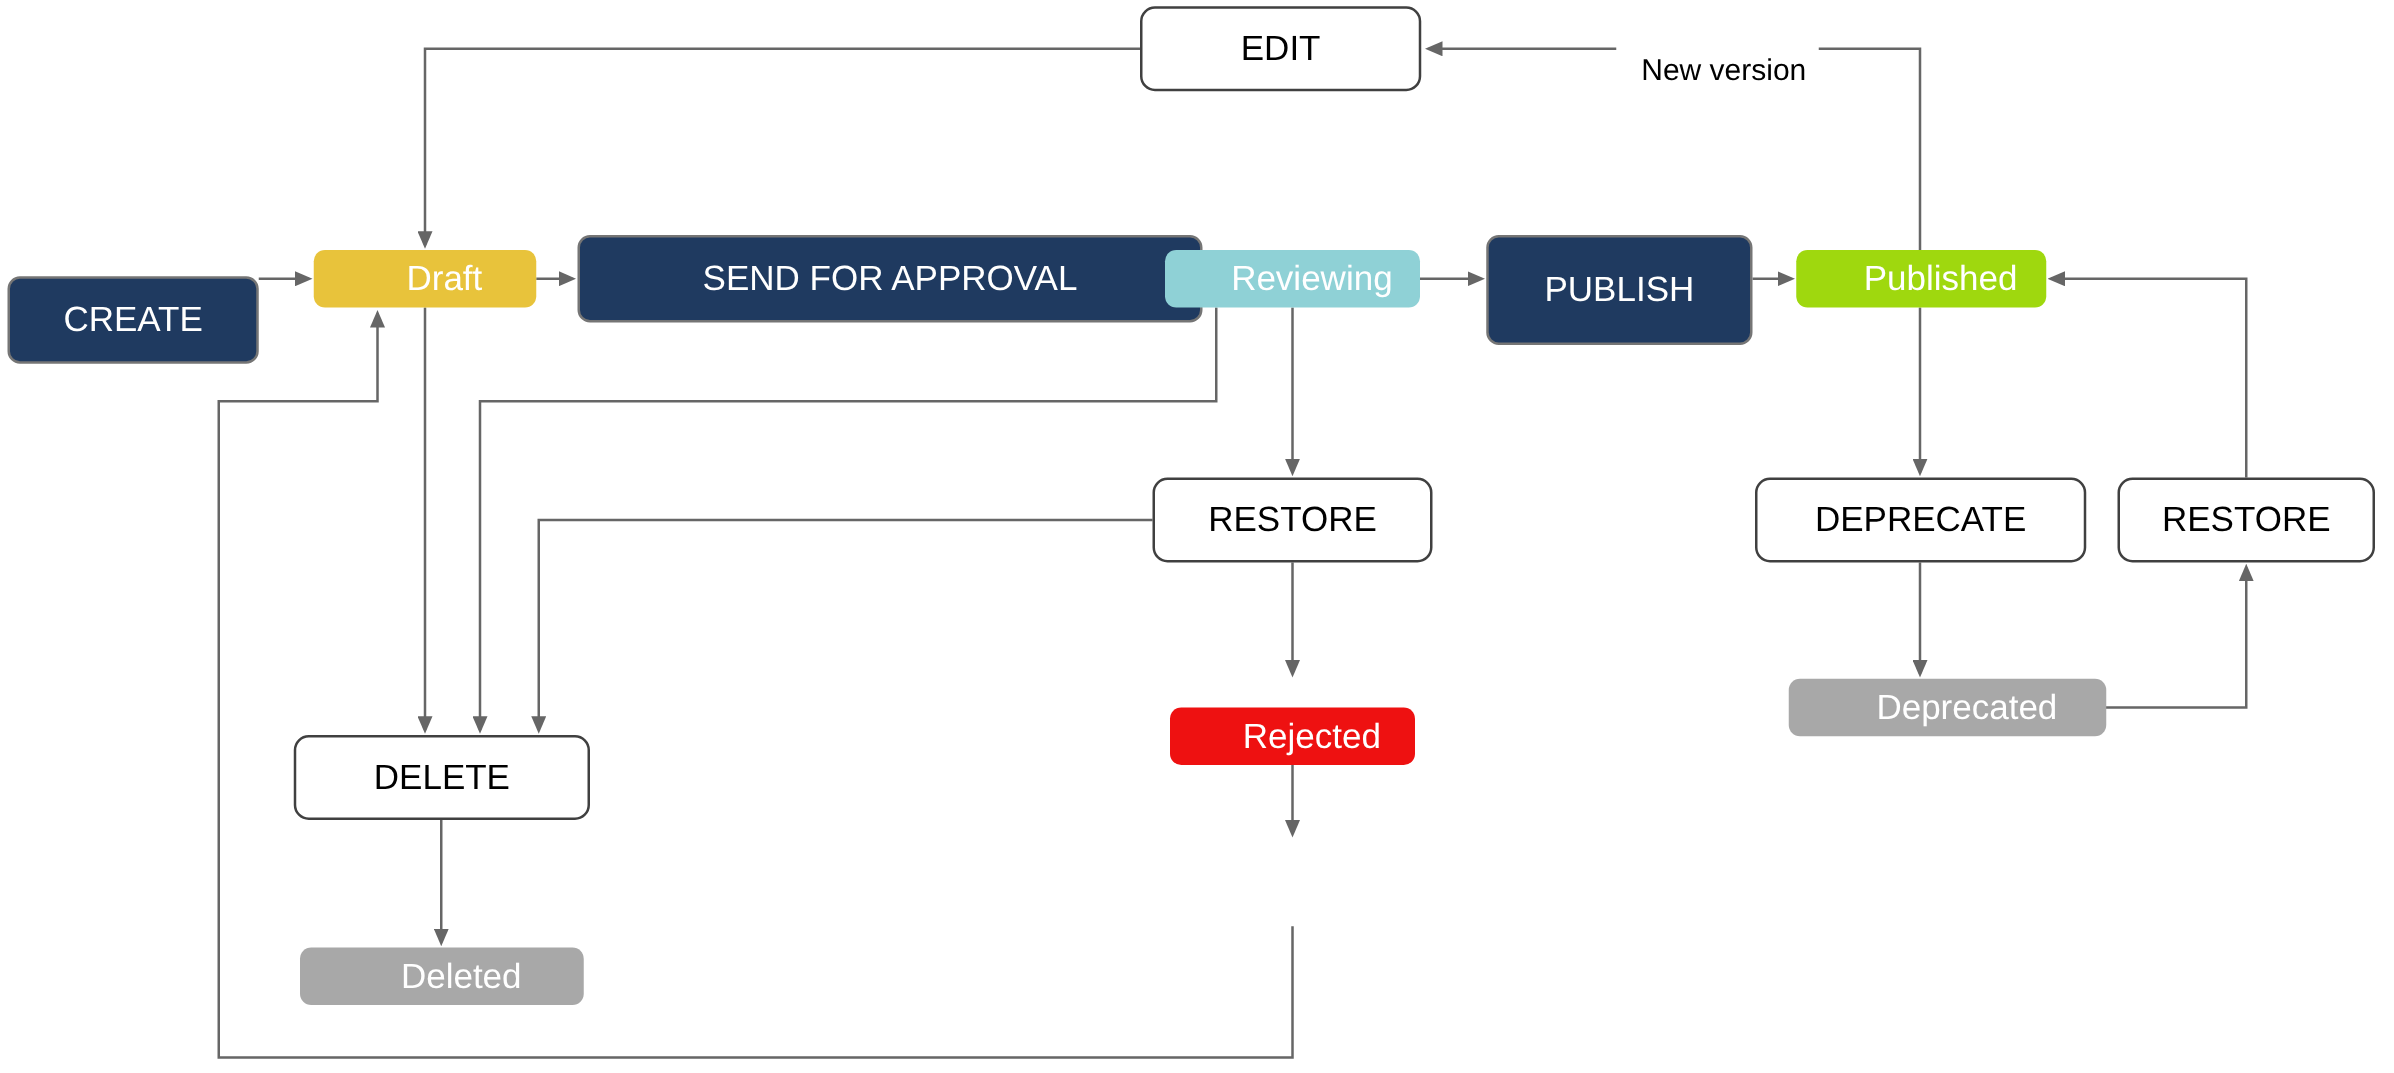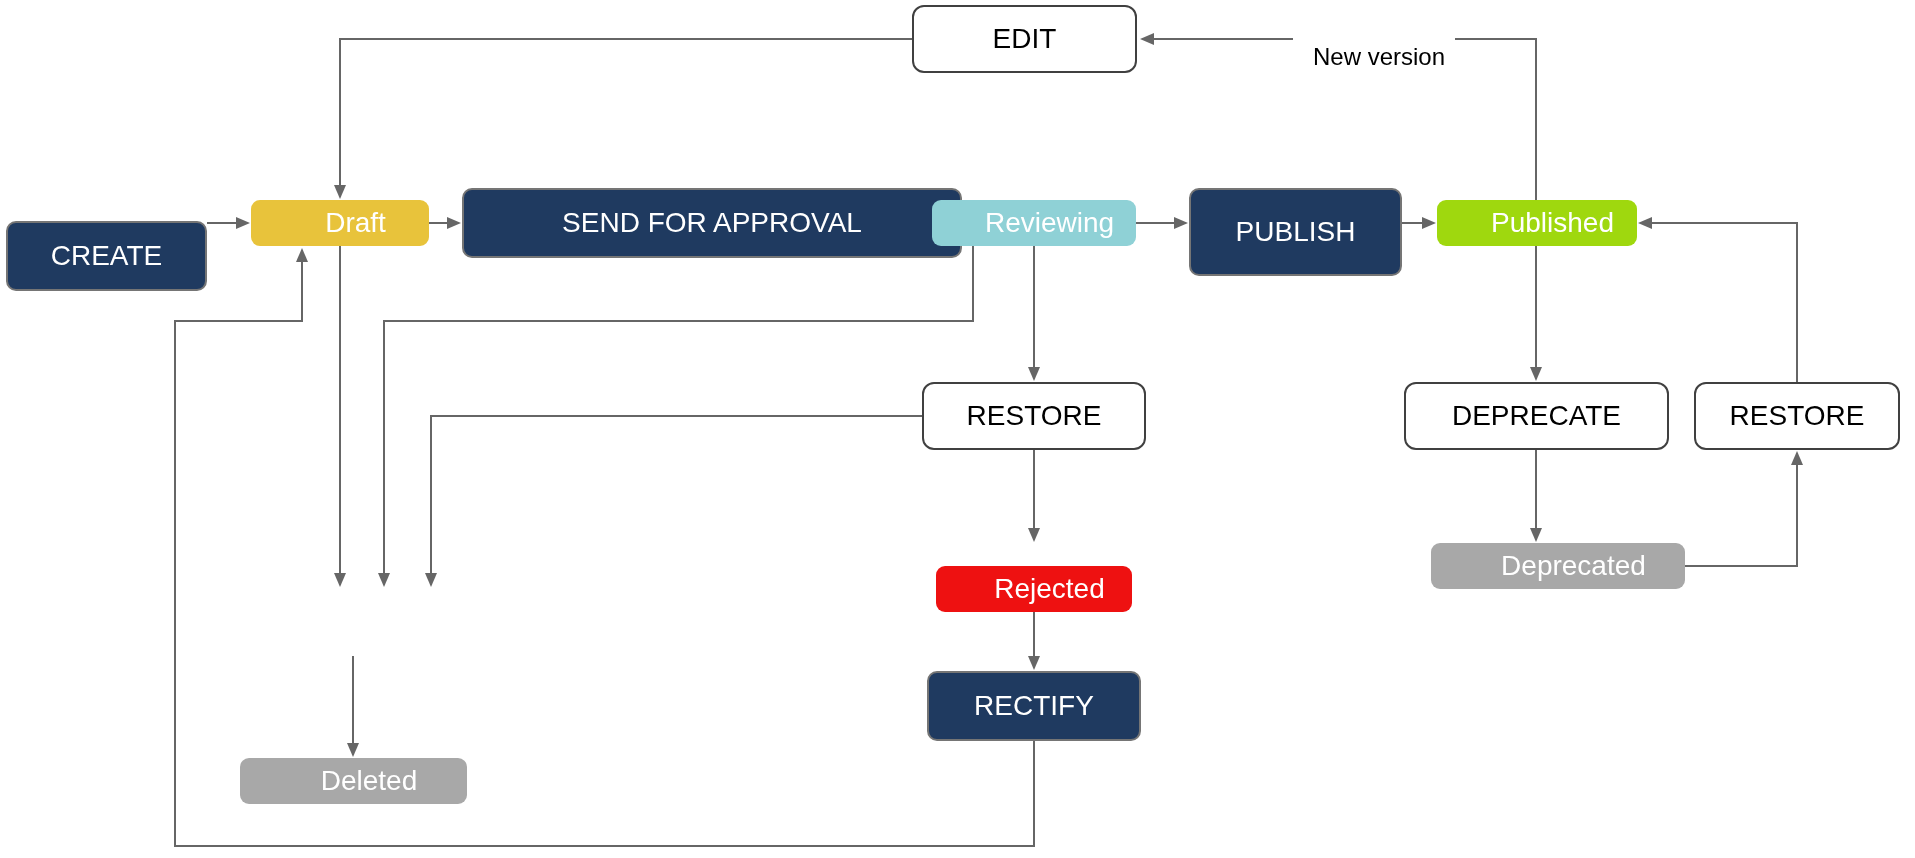--- a/index.html
+++ b/index.html
@@ -84,21 +84,21 @@
 
   <div class="node action-dark" id="n-create">CREATE</div>
   <div class="node state state-gold" id="n-draft">Draft</div>
   <div class="node action-dark" id="n-send-for-approval">SEND FOR APPROVAL</div>
   <div class="node state state-teal" id="n-reviewing">Reviewing</div>
   <div class="node action-dark" id="n-publish">PUBLISH</div>
   <div class="node action-white" id="n-edit">EDIT</div>
   <div class="node state state-green" id="n-published">Published</div>
   <div class="node action-white" id="n-reject">RESTORE</div>
   <div class="node state state-red" id="n-rejected">Rejected</div>
-  <div class="node action-dark" id="n-rectify">RECTIFY</div>
+  <div class="node action-white" id="n-delete">DELETE</div>
   <div class="node state state-gray" id="n-deleted">Deleted</div>
   <div class="node action-white" id="n-deprecate">DEPRECATE</div>
   <div class="node action-white" id="n-restore">RESTORE</div>
   <div class="node state state-gray" id="n-deprecated">Deprecated</div>
 
   <div class="edge-label" id="lbl-new-version">New version</div>
 
 </div>
 
 </body></html>

